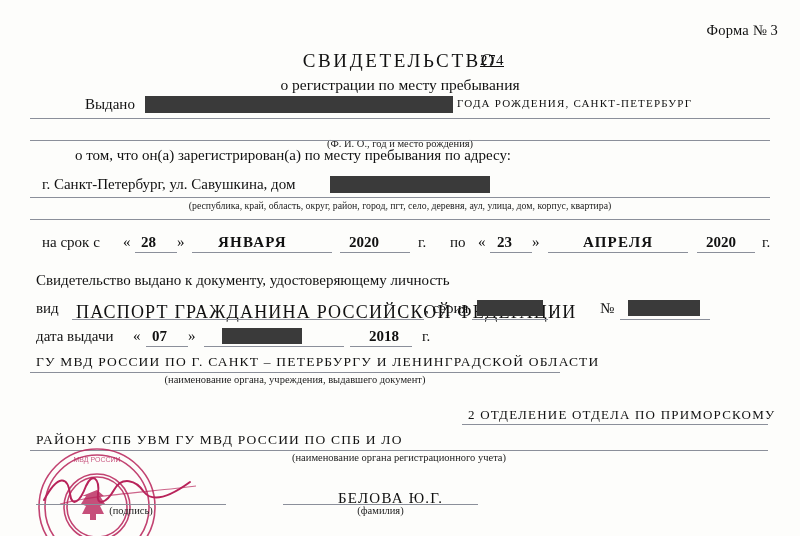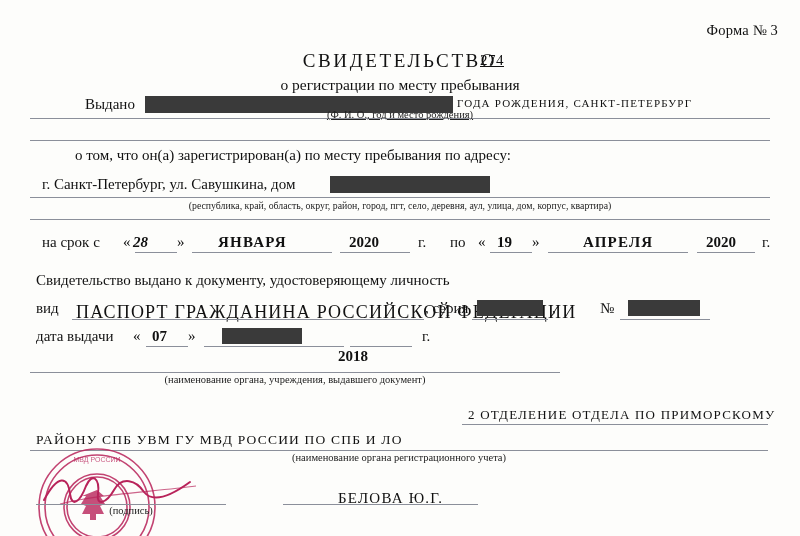--- a/index.html
+++ b/index.html
@@ -99,47 +99,47 @@
     <span class="main">СВИДЕТЕЛЬСТВО</span>
   </div>
   <div class="title-num">274</div>
   <div class="abs subtitle">о регистрации по месту пребывания</div>
 
   <div class="abs txt" style="left:85px; top:96px;">Выдано</div>
   <div class="abs redacted" style="left:145px; top:96px; width:308px; height:17px;"></div>
   <div class="abs txt spaced" style="left:457px; top:97px; font-size:11px;">ГОДА РОЖДЕНИЯ, САНКТ-ПЕТЕРБУРГ</div>
   <div class="abs line" style="left:30px; top:118px; width:740px;"></div>
 
-  <div class="abs small" style="left:30px; top:109px; width:740px;text-decoration:underline;">(Ф. И. О., год и место рождения)</div>
+  <div class="abs small" style="left:30px; top:138px; width:740px;">(Ф. И. О., год и место рождения)</div>
   <div class="abs line" style="left:30px; top:140px; width:740px;"></div>
 
   <div class="abs txt" style="left:42px; top:147px;margin-left:33px;">о том, что он(а) зарегистрирован(а) по месту пребывания по адресу:</div>
 
   <div class="abs txt" style="left:42px; top:176px;">г. Санкт-Петербург, ул. Савушкина, дом</div>
   <div class="abs redacted" style="left:330px; top:176px; width:160px; height:17px;"></div>
   <div class="abs line" style="left:30px; top:197px; width:740px;"></div>
   <div class="abs small" style="left:30px; top:200px; width:740px; font-size:9.8px;">(республика, край, область, округ, район, город, пгт, село, деревня, аул, улица, дом, корпус, квартира)</div>
   <div class="abs line" style="left:30px; top:219px; width:740px;"></div>
 
   <div class="abs txt" style="left:42px; top:234px;">на срок с</div>
   <div class="abs txt" style="left:123px; top:234px;">«</div>
-  <div class="abs txt bold" style="left:133px; top:234px;font-style:italic;">28</div>
+  <div class="abs txt bold" style="left:141px; top:234px;">28</div>
   <div class="abs txt" style="left:177px; top:234px;">»</div>
   <div class="abs line" style="left:135px; top:252px; width:42px;"></div>
 
   <div class="abs txt bold spaced" style="left:218px; top:234px;">ЯНВАРЯ</div>
   <div class="abs line" style="left:192px; top:252px; width:140px;"></div>
 
   <div class="abs txt bold" style="left:349px; top:234px;">2020</div>
   <div class="abs line" style="left:340px; top:252px; width:70px;"></div>
   <div class="abs txt" style="left:418px; top:234px;">г.</div>
 
   <div class="abs txt" style="left:450px; top:234px;">по</div>
   <div class="abs txt" style="left:478px; top:234px;">«</div>
-  <div class="abs txt bold" style="left:497px; top:234px;">19</div>
+  <div class="abs txt bold" style="left:497px; top:234px;">23</div>
   <div class="abs txt" style="left:532px; top:234px;">»</div>
   <div class="abs line" style="left:490px; top:252px; width:42px;"></div>
 
   <div class="abs txt bold spaced" style="left:583px; top:234px;">АПРЕЛЯ</div>
   <div class="abs line" style="left:548px; top:252px; width:140px;"></div>
 
   <div class="abs txt bold" style="left:706px; top:234px;">2020</div>
   <div class="abs line" style="left:697px; top:252px; width:58px;"></div>
   <div class="abs txt" style="left:762px; top:234px;">г.</div>
 
@@ -156,24 +156,25 @@
   <div class="abs redacted" style="left:628px; top:300px; width:72px; height:16px;"></div>
   <div class="abs line" style="left:620px; top:319px; width:90px;"></div>
 
   <div class="abs txt" style="left:36px; top:328px;">дата выдачи</div>
   <div class="abs txt" style="left:133px; top:328px;">«</div>
   <div class="abs txt bold" style="left:152px; top:328px;">07</div>
   <div class="abs txt" style="left:188px; top:328px;">»</div>
   <div class="abs line" style="left:146px; top:346px; width:42px;"></div>
   <div class="abs redacted" style="left:222px; top:328px; width:80px; height:16px;"></div>
   <div class="abs line" style="left:204px; top:346px; width:140px;"></div>
-  <div class="abs txt bold" style="left:338px; top:328px;margin-top:20px;">2018</div>
+  <div class="abs txt bold" style="left:369px; top:328px;">2018</div>
   <div class="abs line" style="left:350px; top:346px; width:62px;"></div>
   <div class="abs txt" style="left:422px; top:328px;">г.</div>
 
+  <div class="abs txt spaced" style="left:36px; top:354px; font-size:13.5px;">ГУ  МВД  РОССИИ  ПО  Г. САНКТ – ПЕТЕРБУРГУ  И  ЛЕНИНГРАДСКОЙ ОБЛАСТИ</div>
   <div class="abs line" style="left:30px; top:372px; width:530px;"></div>
   <div class="abs small" style="left:30px; top:374px; width:530px;">(наименование органа, учреждения, выдавшего документ)</div>
 
   <div class="abs txt spaced" style="left:468px; top:407px; font-size:13px;">2 ОТДЕЛЕНИЕ ОТДЕЛА  ПО ПРИМОРСКОМУ</div>
   <div class="abs line" style="left:462px; top:424px; width:306px;"></div>
   <div class="abs txt spaced" style="left:36px; top:432px; font-size:13.5px;">РАЙОНУ СПБ УВМ  ГУ  МВД РОССИИ  ПО СПБ  И  ЛО</div>
   <div class="abs line" style="left:30px; top:450px; width:738px;"></div>
   <div class="abs small" style="left:30px; top:452px; width:738px;">(наименование органа регистрационного учета)</div>
 
   <div class="abs stamp">
@@ -199,14 +200,15 @@
       <path d="M4 32 C18 6, 28 8, 30 26 C32 40, 40 34, 46 18 C52 4, 60 10, 58 26 C56 38, 66 36, 74 22 C82 8, 96 12, 104 24 C112 34, 128 30, 150 14" fill="none" stroke="#b8235a" stroke-width="2" stroke-linecap="round"></path>
       <path d="M20 36 C60 26, 110 24, 156 18" fill="none" stroke="#b8235a" stroke-width="1.2" opacity="0.7"></path>
     </svg>
   </div>
 
   <div class="abs line" style="left:36px; top:504px; width:190px;"></div>
   <div class="abs small" style="left:36px; top:505px; width:190px;">(подпись)</div>
 
   <div class="abs txt spaced" style="left:338px; top:490px; font-size:15px;">БЕЛОВА Ю.Г.</div>
   <div class="abs line" style="left:283px; top:504px; width:195px;"></div>
+  <div class="abs small" style="left:283px; top:505px; width:195px;">(фамилия)</div>
 
 </div>
 
 </body></html>

